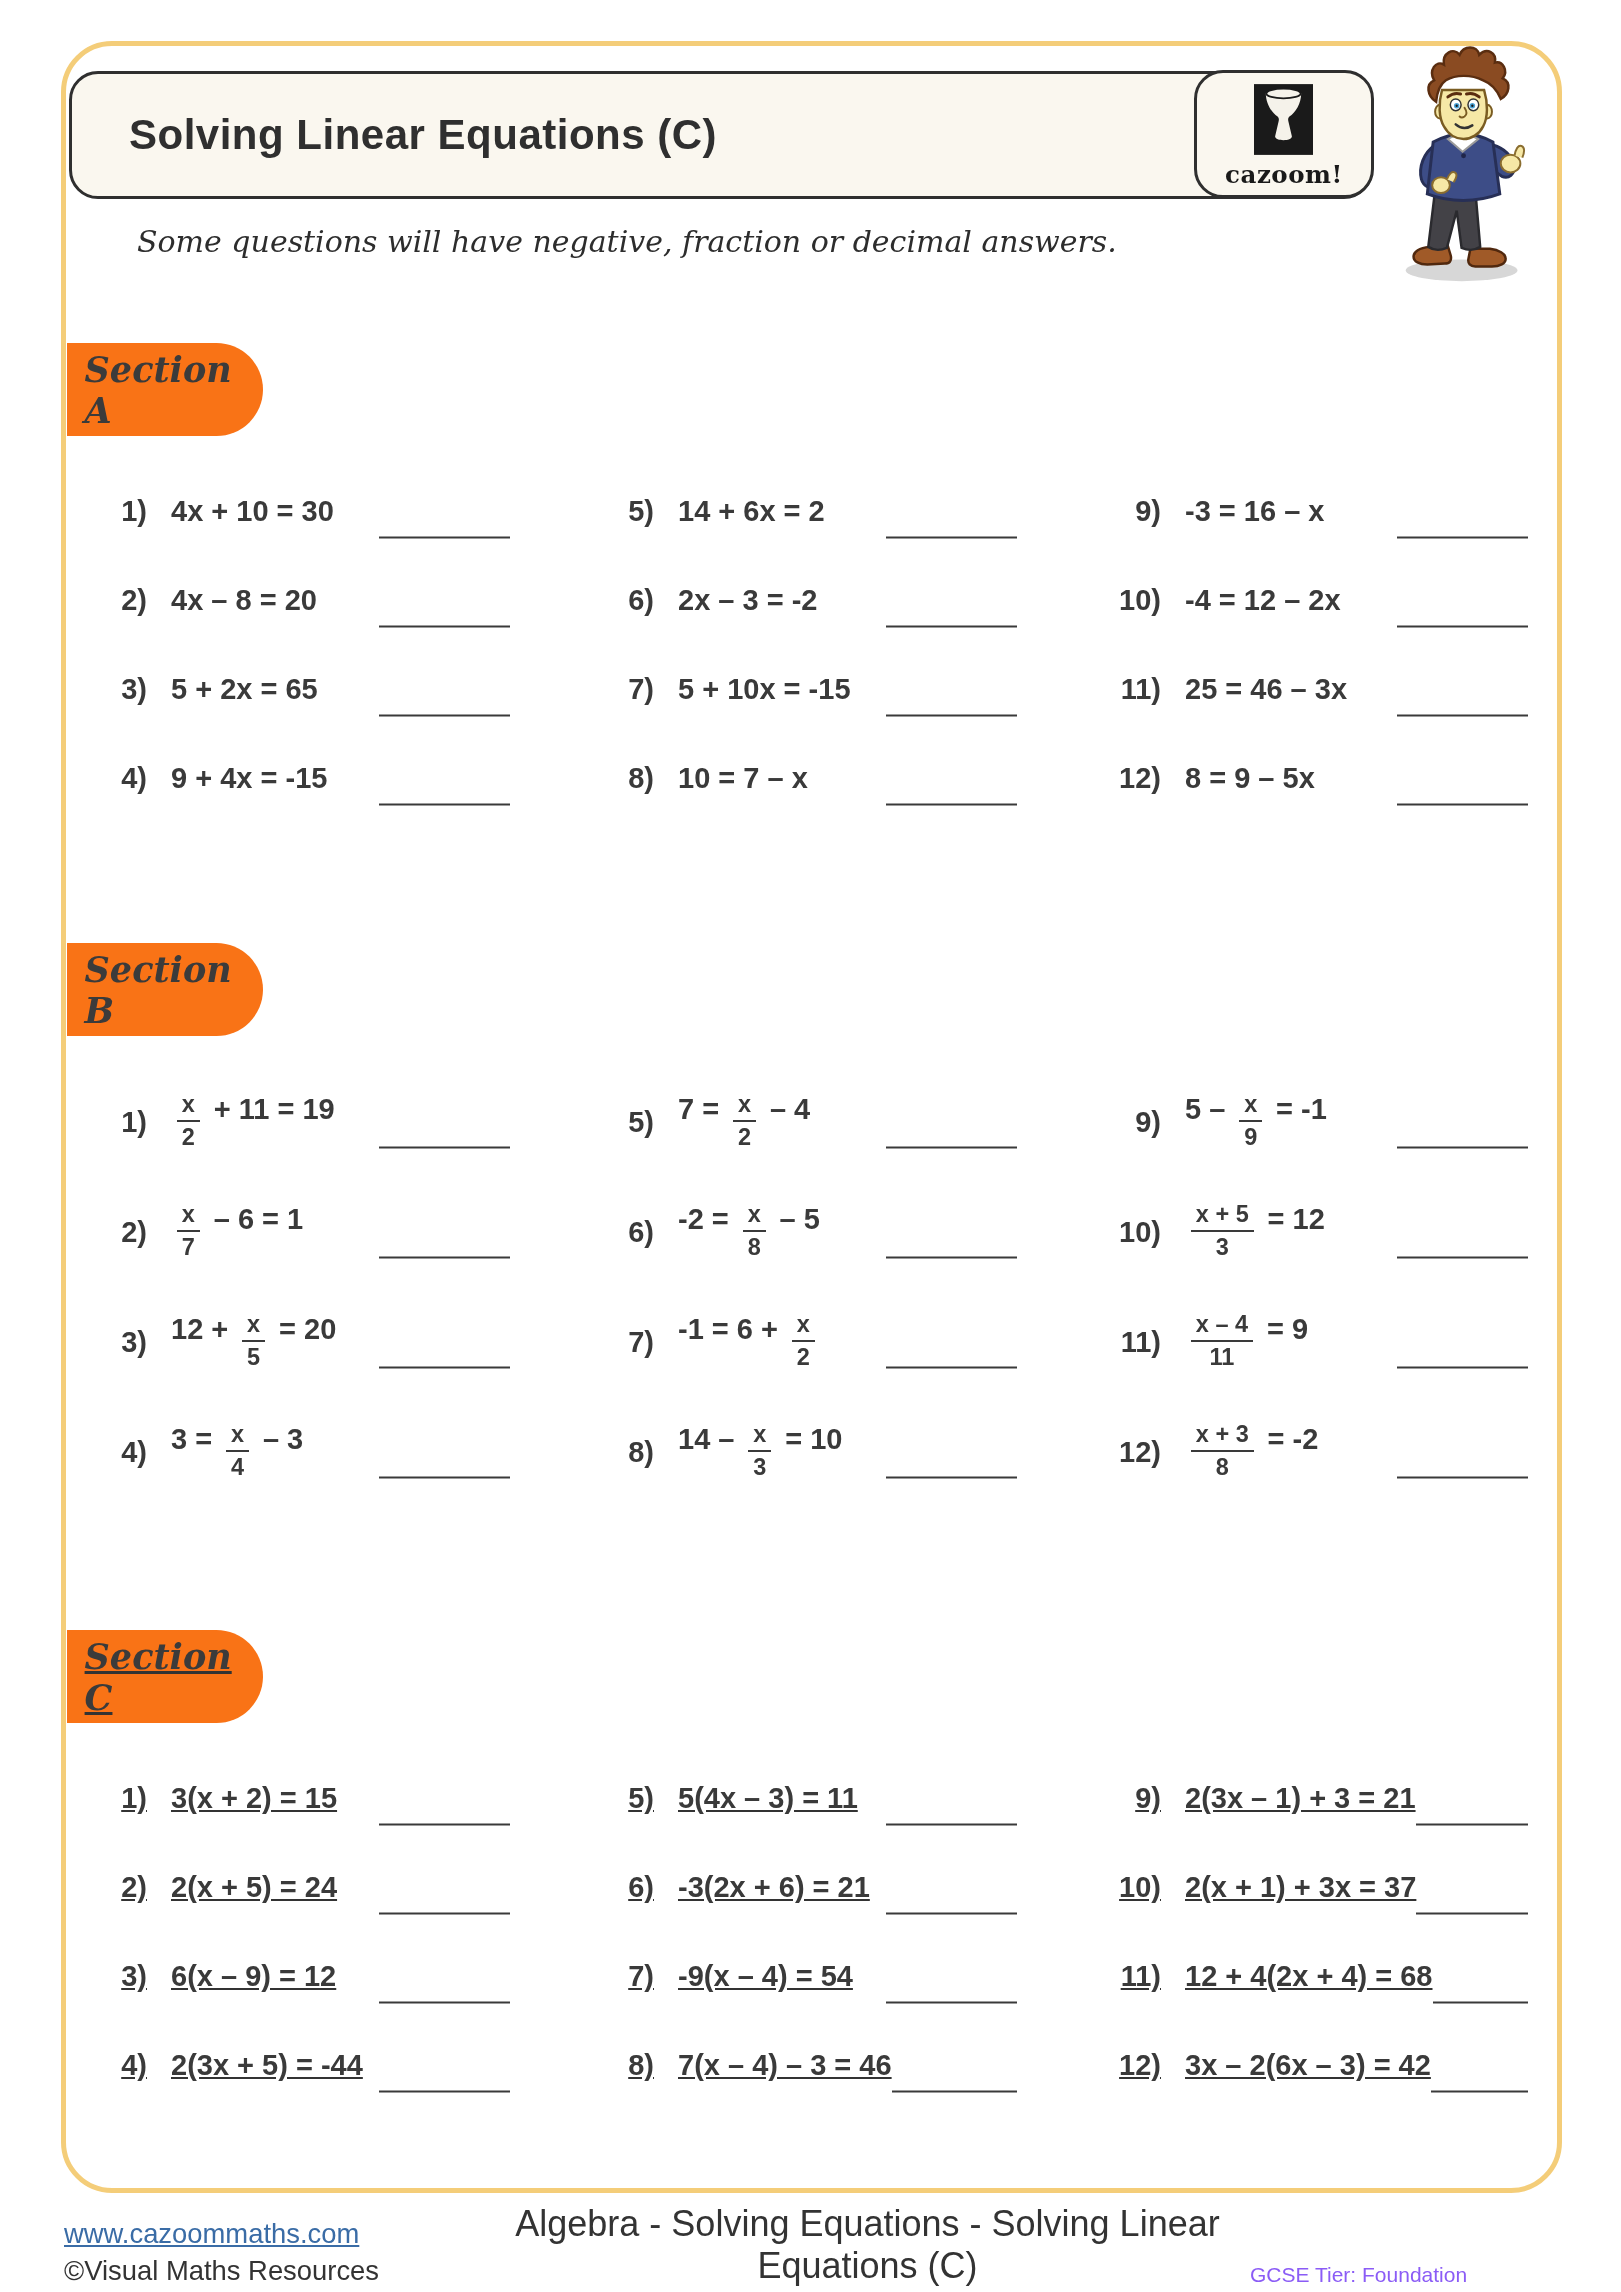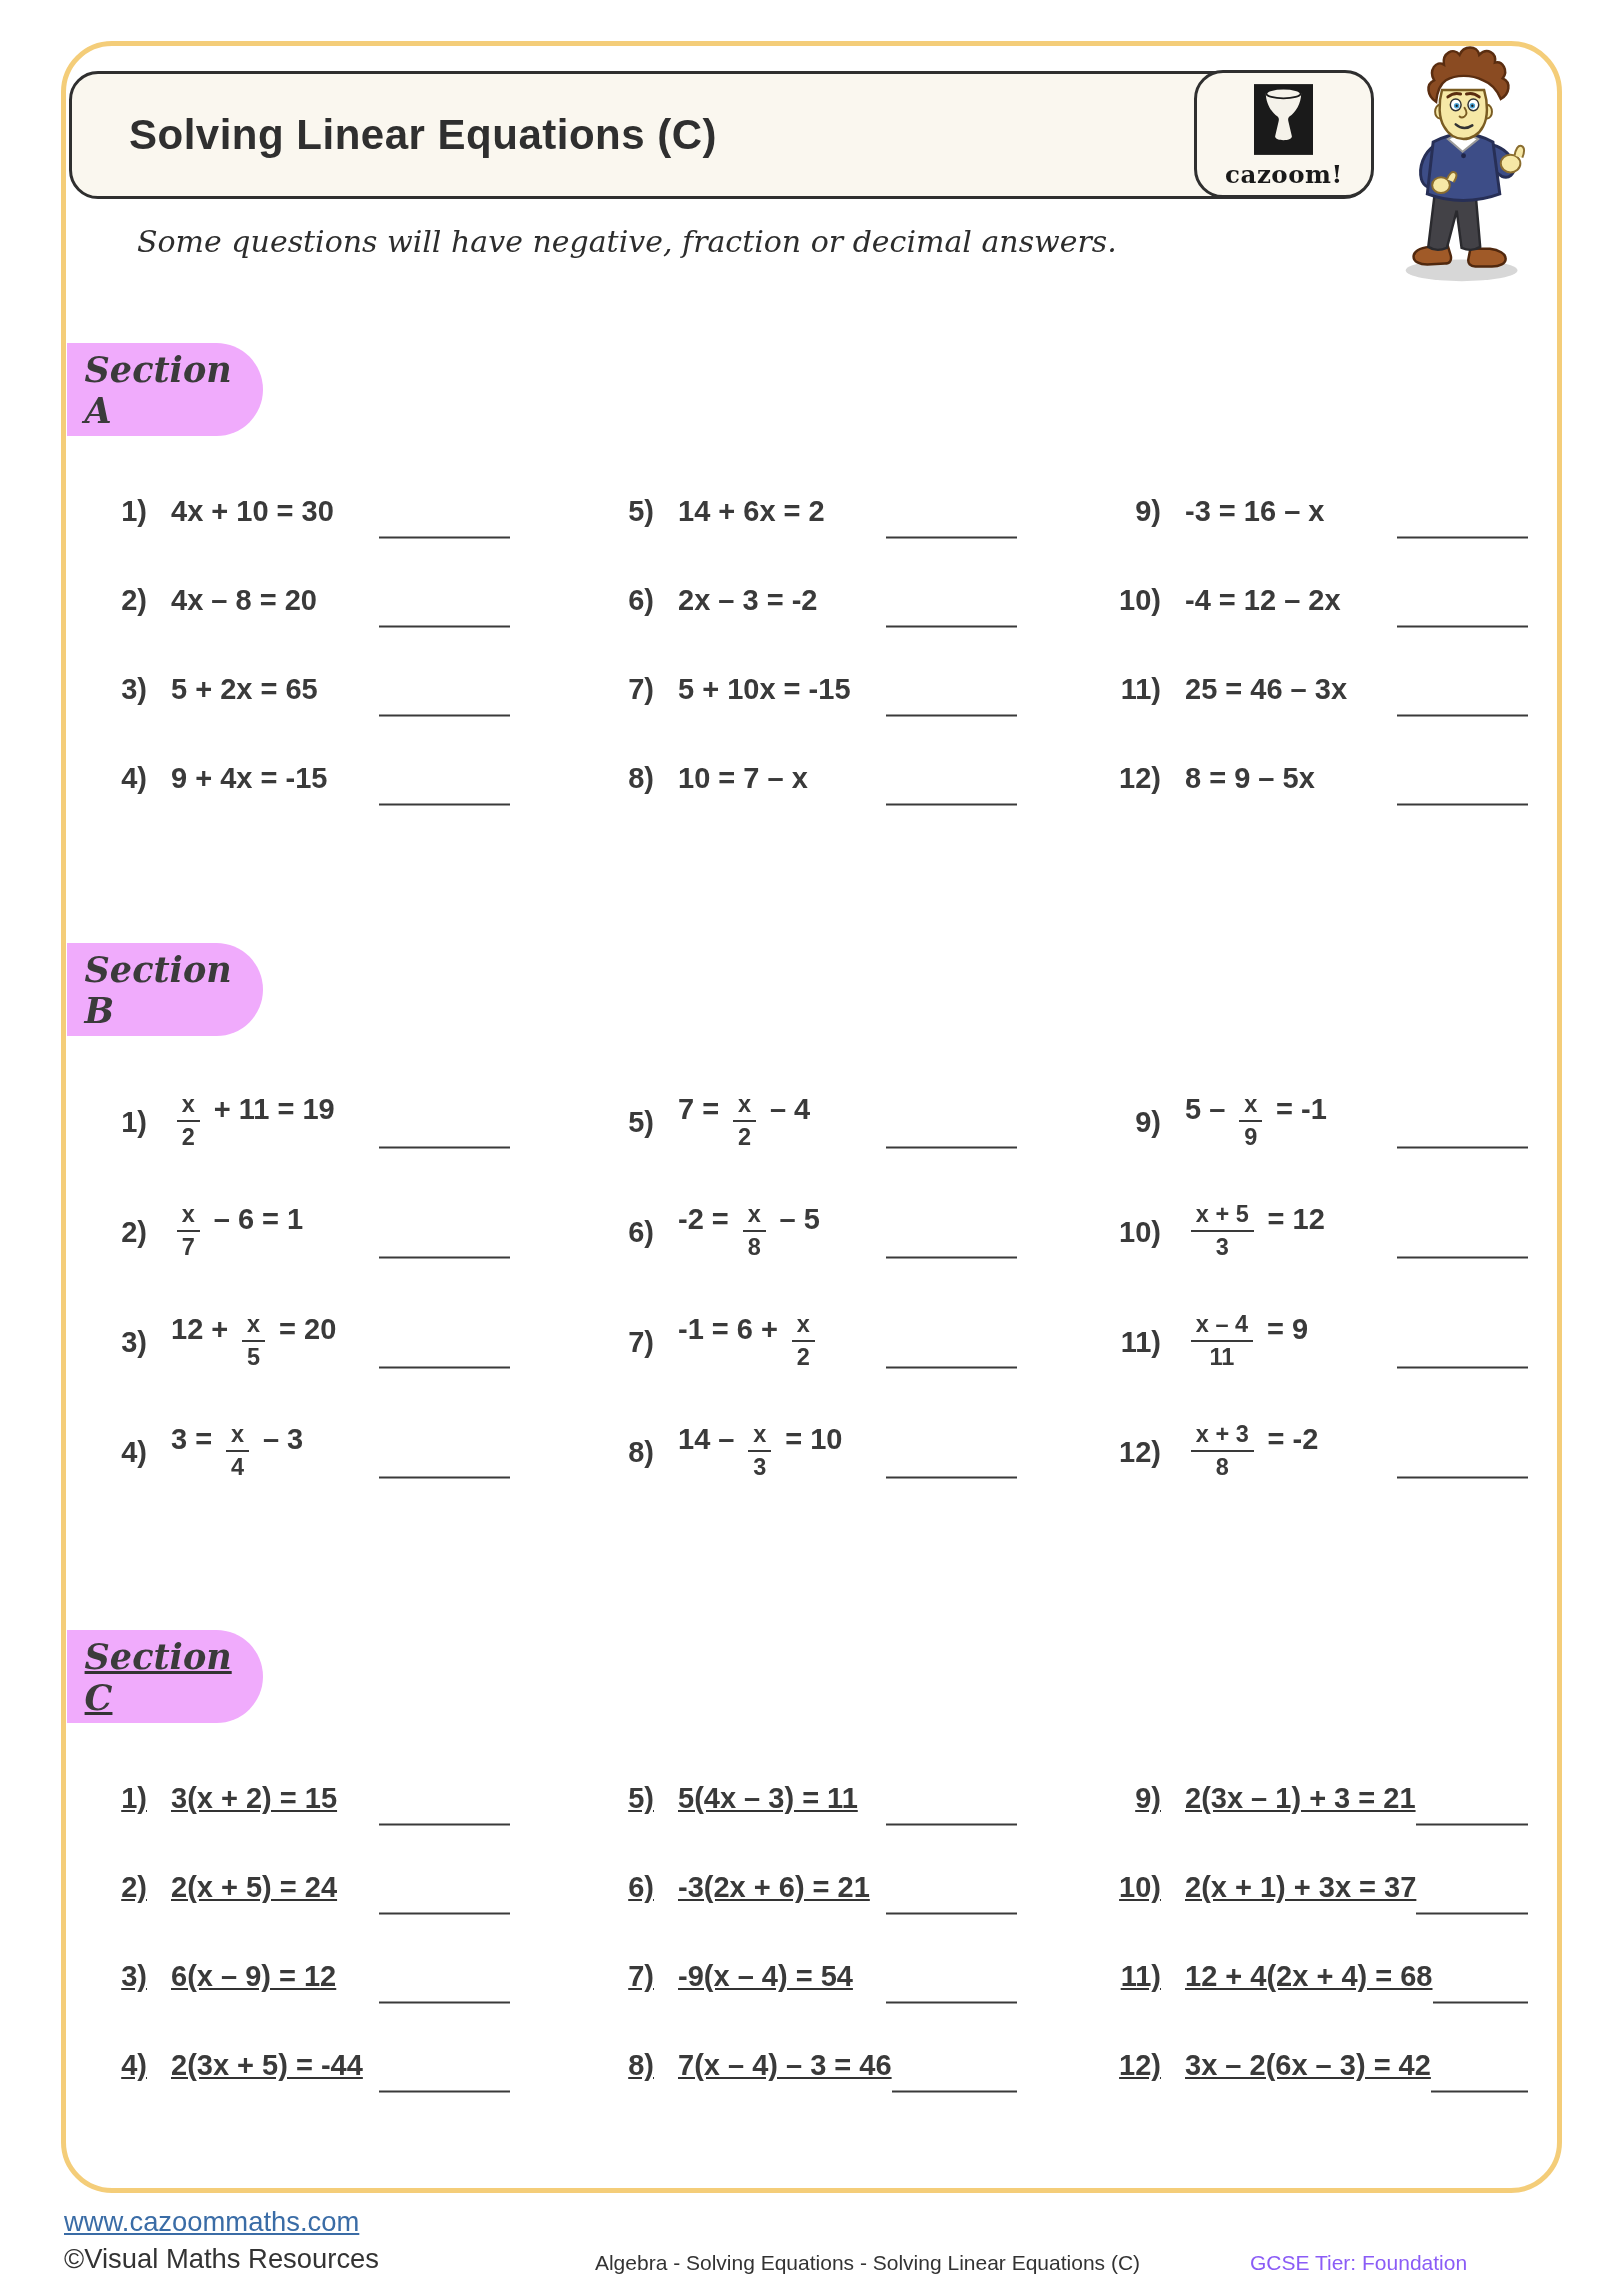--- a/index.html
+++ b/index.html
@@ -77,21 +77,21 @@
     width: 157px; height: 245px;
   }
   
   .ws-section { position: absolute; left: 0; width: 1621px; }
   .sec-a { top: 343px; }
   .sec-b { top: 943px; }
   .sec-c { top: 1630px; text-decoration: underline; }
   .section-tab {
     margin-left: 67px;
     width: 196px; height: 93px;
-    background: #f0abfc;
+    background: #f97316;
     border-radius: 0 47px 47px 0;
     display: flex;
     align-items: center;
     padding-left: 17.6px;
   }
   .section-tab-label {
     font-family: "DejaVu Serif", serif;
     font-weight: bold;
     font-style: italic;
     font-size: 35px;
@@ -157,21 +157,21 @@
     width: 1490px;
     display: flex;
     align-items: flex-end;
   }
   .footer-left { width: 421px; font-size: 27.4px; color: #333; line-height: 37px; }
   .footer-link {
     color: #3a6ca6;
     text-decoration: underline;
     cursor: pointer;
   }
-  .footer-center { flex: 1; text-align: center; font-size: 21px; color: #333; padding-bottom: 2px; }
+  .footer-center { flex: 1; text-align: center; font-size: 36px; color: #333; padding-bottom: 2px; }
   .footer-right { width: 304px; font-size: 21px; color: #8b5cf6; padding-bottom: 2px; }
 </style>
 </head>
 <body>
 
 <div class="page">
 
   <div class="frame"></div>
 
   <div class="title-bar">

